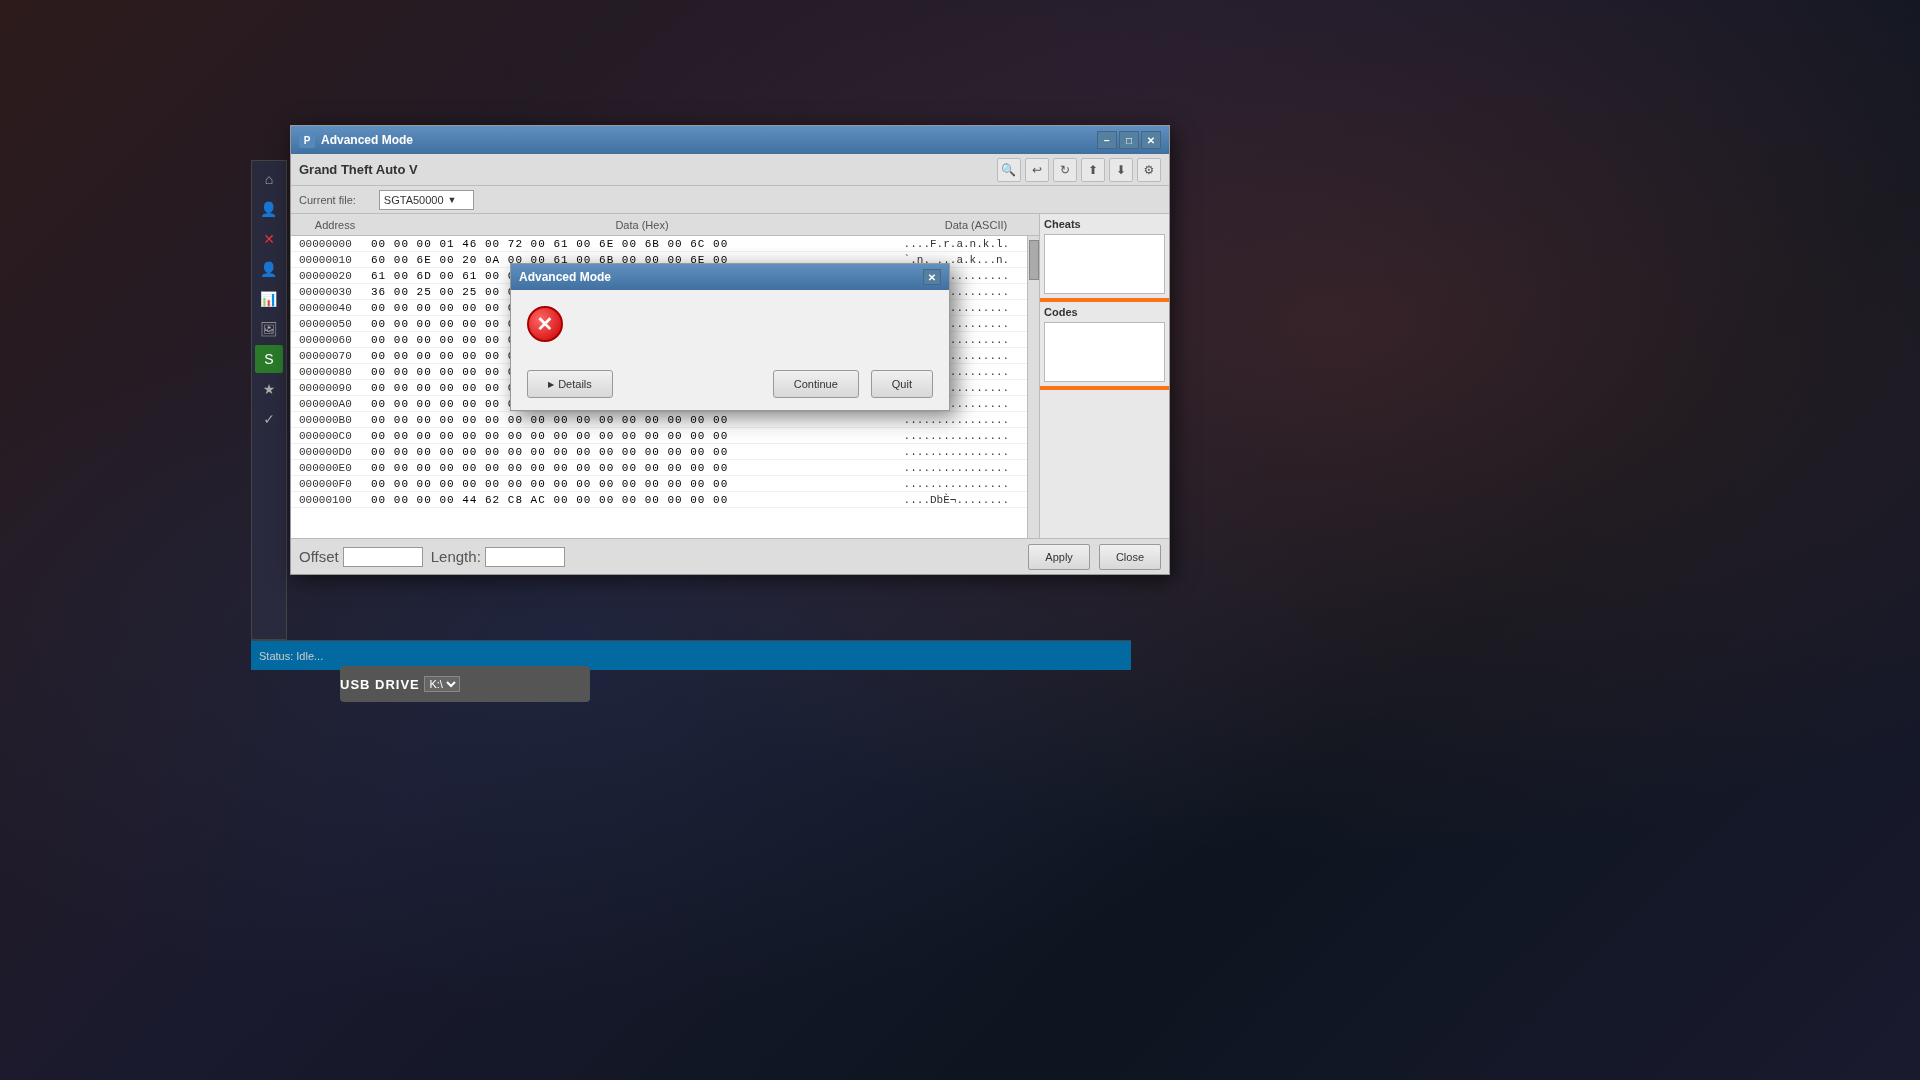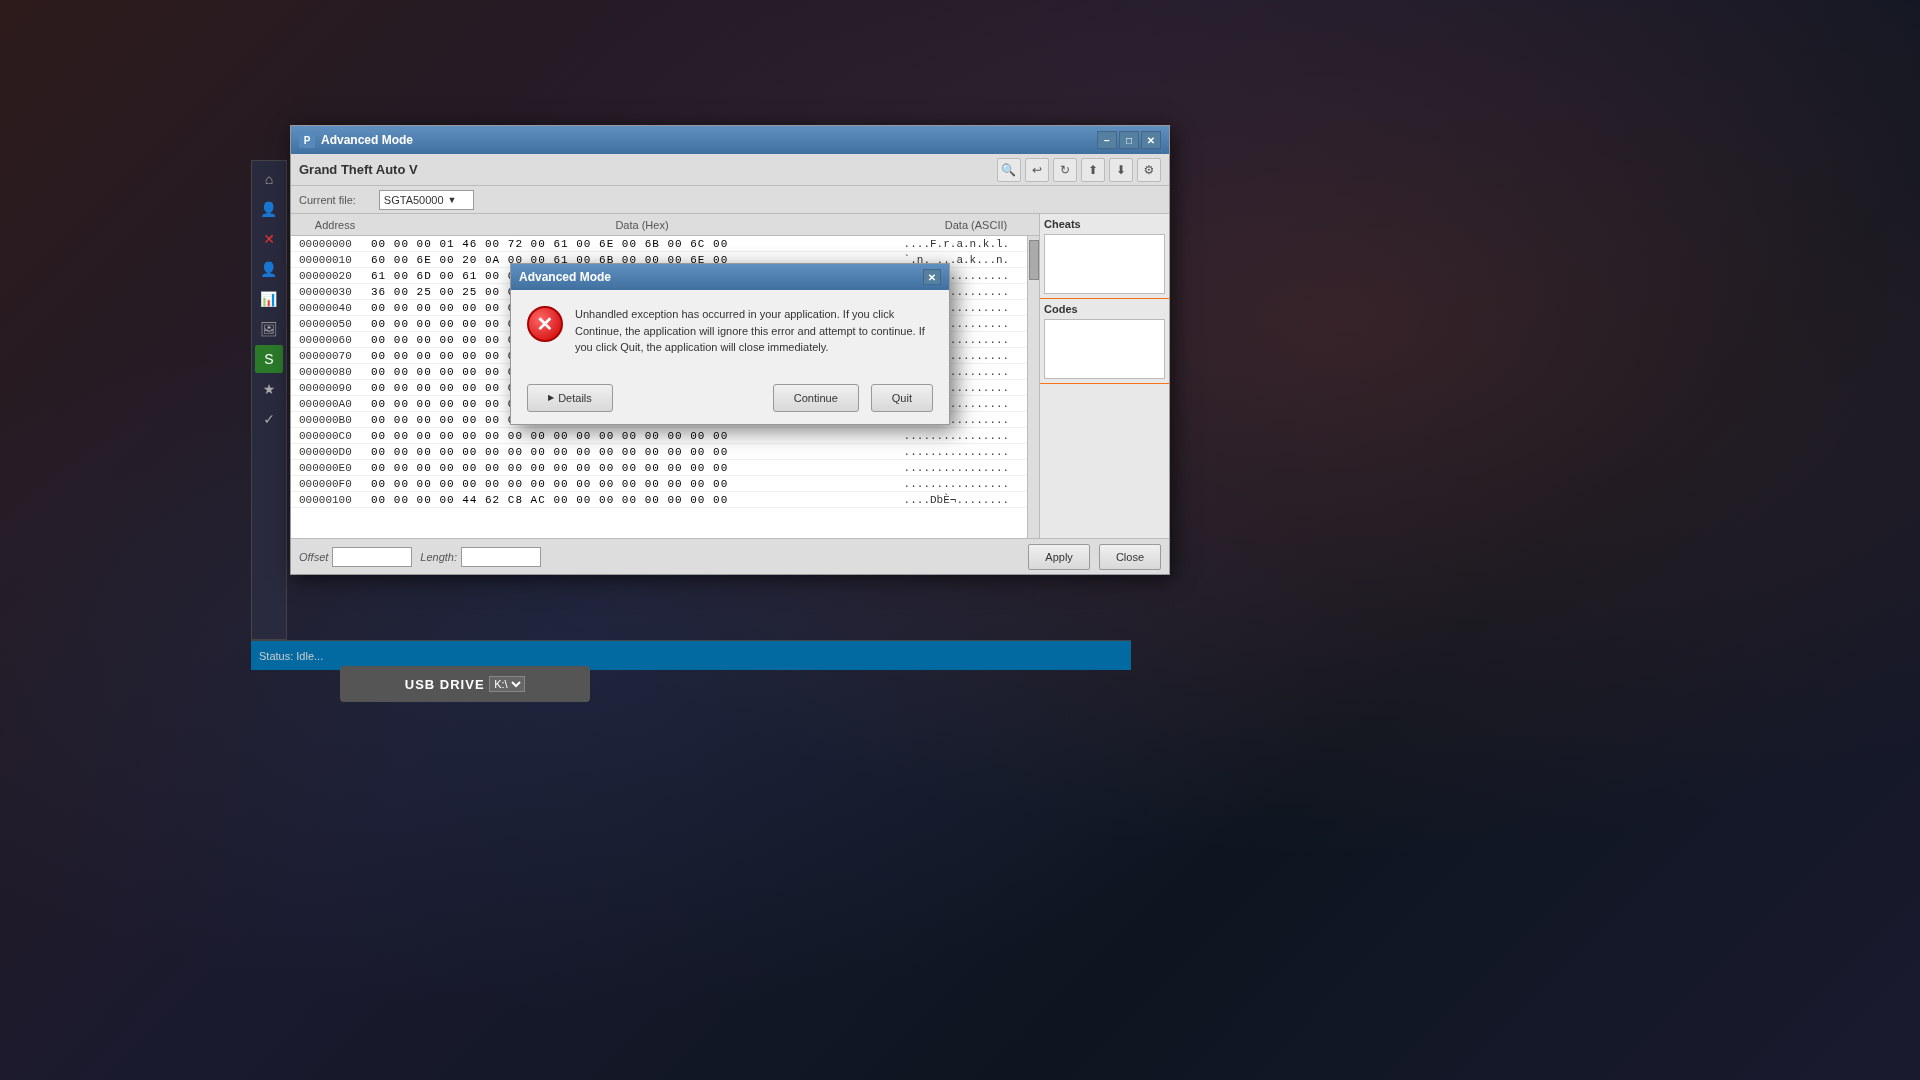--- a/index.html
+++ b/index.html
@@ -79,21 +79,21 @@
     .usb-bar {
       position: absolute;
       left: 340px;
       bottom: 378px;
       width: 250px;
       height: 36px;
       background: #555;
       border-radius: 4px;
       display: flex;
       align-items: center;
-      justify-content: center;
+      justify-content: flex-start;
       color: #fff;
       font-weight: bold;
       font-size: 13px;
       z-index: 1;
       letter-spacing: 1px;
     }
 
     
     .main-window {
       position: absolute;
@@ -331,21 +331,21 @@
       width: 130px;
       background: #e8e8e8;
       border-left: 1px solid #bbb;
       display: flex;
       flex-direction: column;
       flex-shrink: 0;
     }
 
     .right-section {
       padding: 4px;
-      border-bottom: 1px solid #f97316;
+      border-bottom: 4px solid #f97316;
     }
 
     .right-section-title {
       font-weight: bold;
       font-size: 11px;
       color: #333;
       margin-bottom: 4px;
     }
 
     .right-section-content {
@@ -366,23 +366,22 @@
       flex-shrink: 0;
     }
 
     .bottom-field {
       display: flex;
       align-items: center;
       gap: 4px;
     }
 
     .bottom-label {
-      font-size: 11px;
+      font-size: 15px;
       color: #555;
-      font-style: italic;
     }
 
     .bottom-input {
       width: 80px;
       height: 20px;
       border: 1px solid #999;
       background: #fff;
       font-size: 11px;
       padding: 0 4px;
     }
@@ -702,21 +701,20 @@
 
 <div class="error-dialog">
   <div class="error-title-bar">
     <span>Advanced Mode</span>
     <div class="error-close-btn">✕</div>
   </div>
   <div class="error-body">
     <div class="error-icon">
       <div class="error-icon-circle">✕</div>
     </div>
-    <div class="error-text">Unhandled exception has occurred in your application. If you click Continue, the application will ignore this error and attempt to continue. If you click Quit, the application will close immediately.</div>
   </div>
   <div class="error-buttons">
     <button class="err-btn details-btn">
       <span class="chevron">▶</span>
       <span>Details</span>
     </button>
     <div style="display:flex; gap:12px;">
       <button class="err-btn">Continue</button>
       <button class="err-btn">Quit</button>
     </div>

